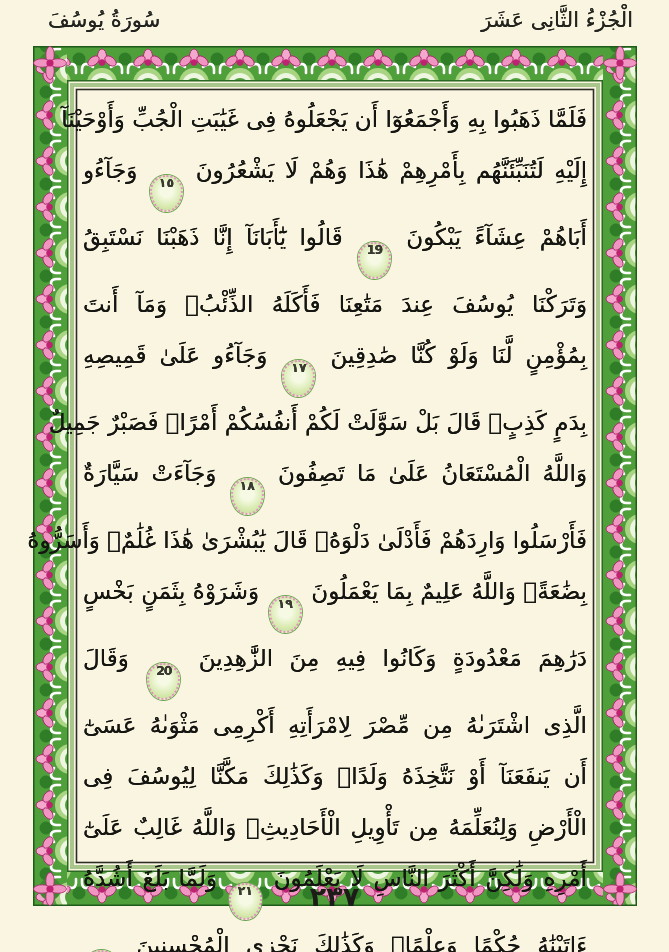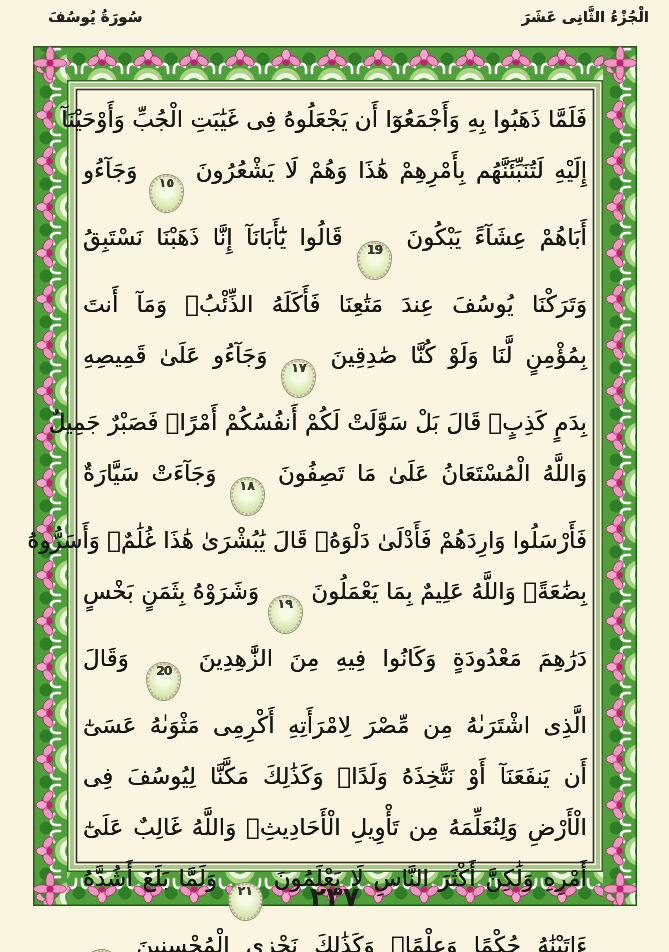--- a/index.html
+++ b/index.html
@@ -4,25 +4,25 @@
 <style>
   html,body{margin:0;padding:0;}
   body{
     width:669px;height:952px;position:relative;overflow:hidden;
     background:#faf5e1;
     font-family:"DejaVu Sans",sans-serif;
   }
   
   .hdr-label{
     position:absolute;top:8px;
-    font-size:15px;font-weight:bold;color:#23241f;
+    font-size:21px;font-weight:normal;color:#23241f;
     direction:rtl;white-space:nowrap;
     text-shadow:0 0 .4px #23241f;
   }
-  .hdr-juz{right:20px;margin-left:28px;}
+  .hdr-juz{right:36px;margin-left:28px;}
   .hdr-surah{left:48px;}
   
   .frame{position:absolute;left:33px;top:46px;width:604px;height:860px;}
   .frame svg{display:block;}
   
   .lines{
     position:absolute;left:83px;top:94px;width:504px;height:764px;
     display:flex;flex-direction:column;justify-content:space-between;
     direction:rtl;
   }

